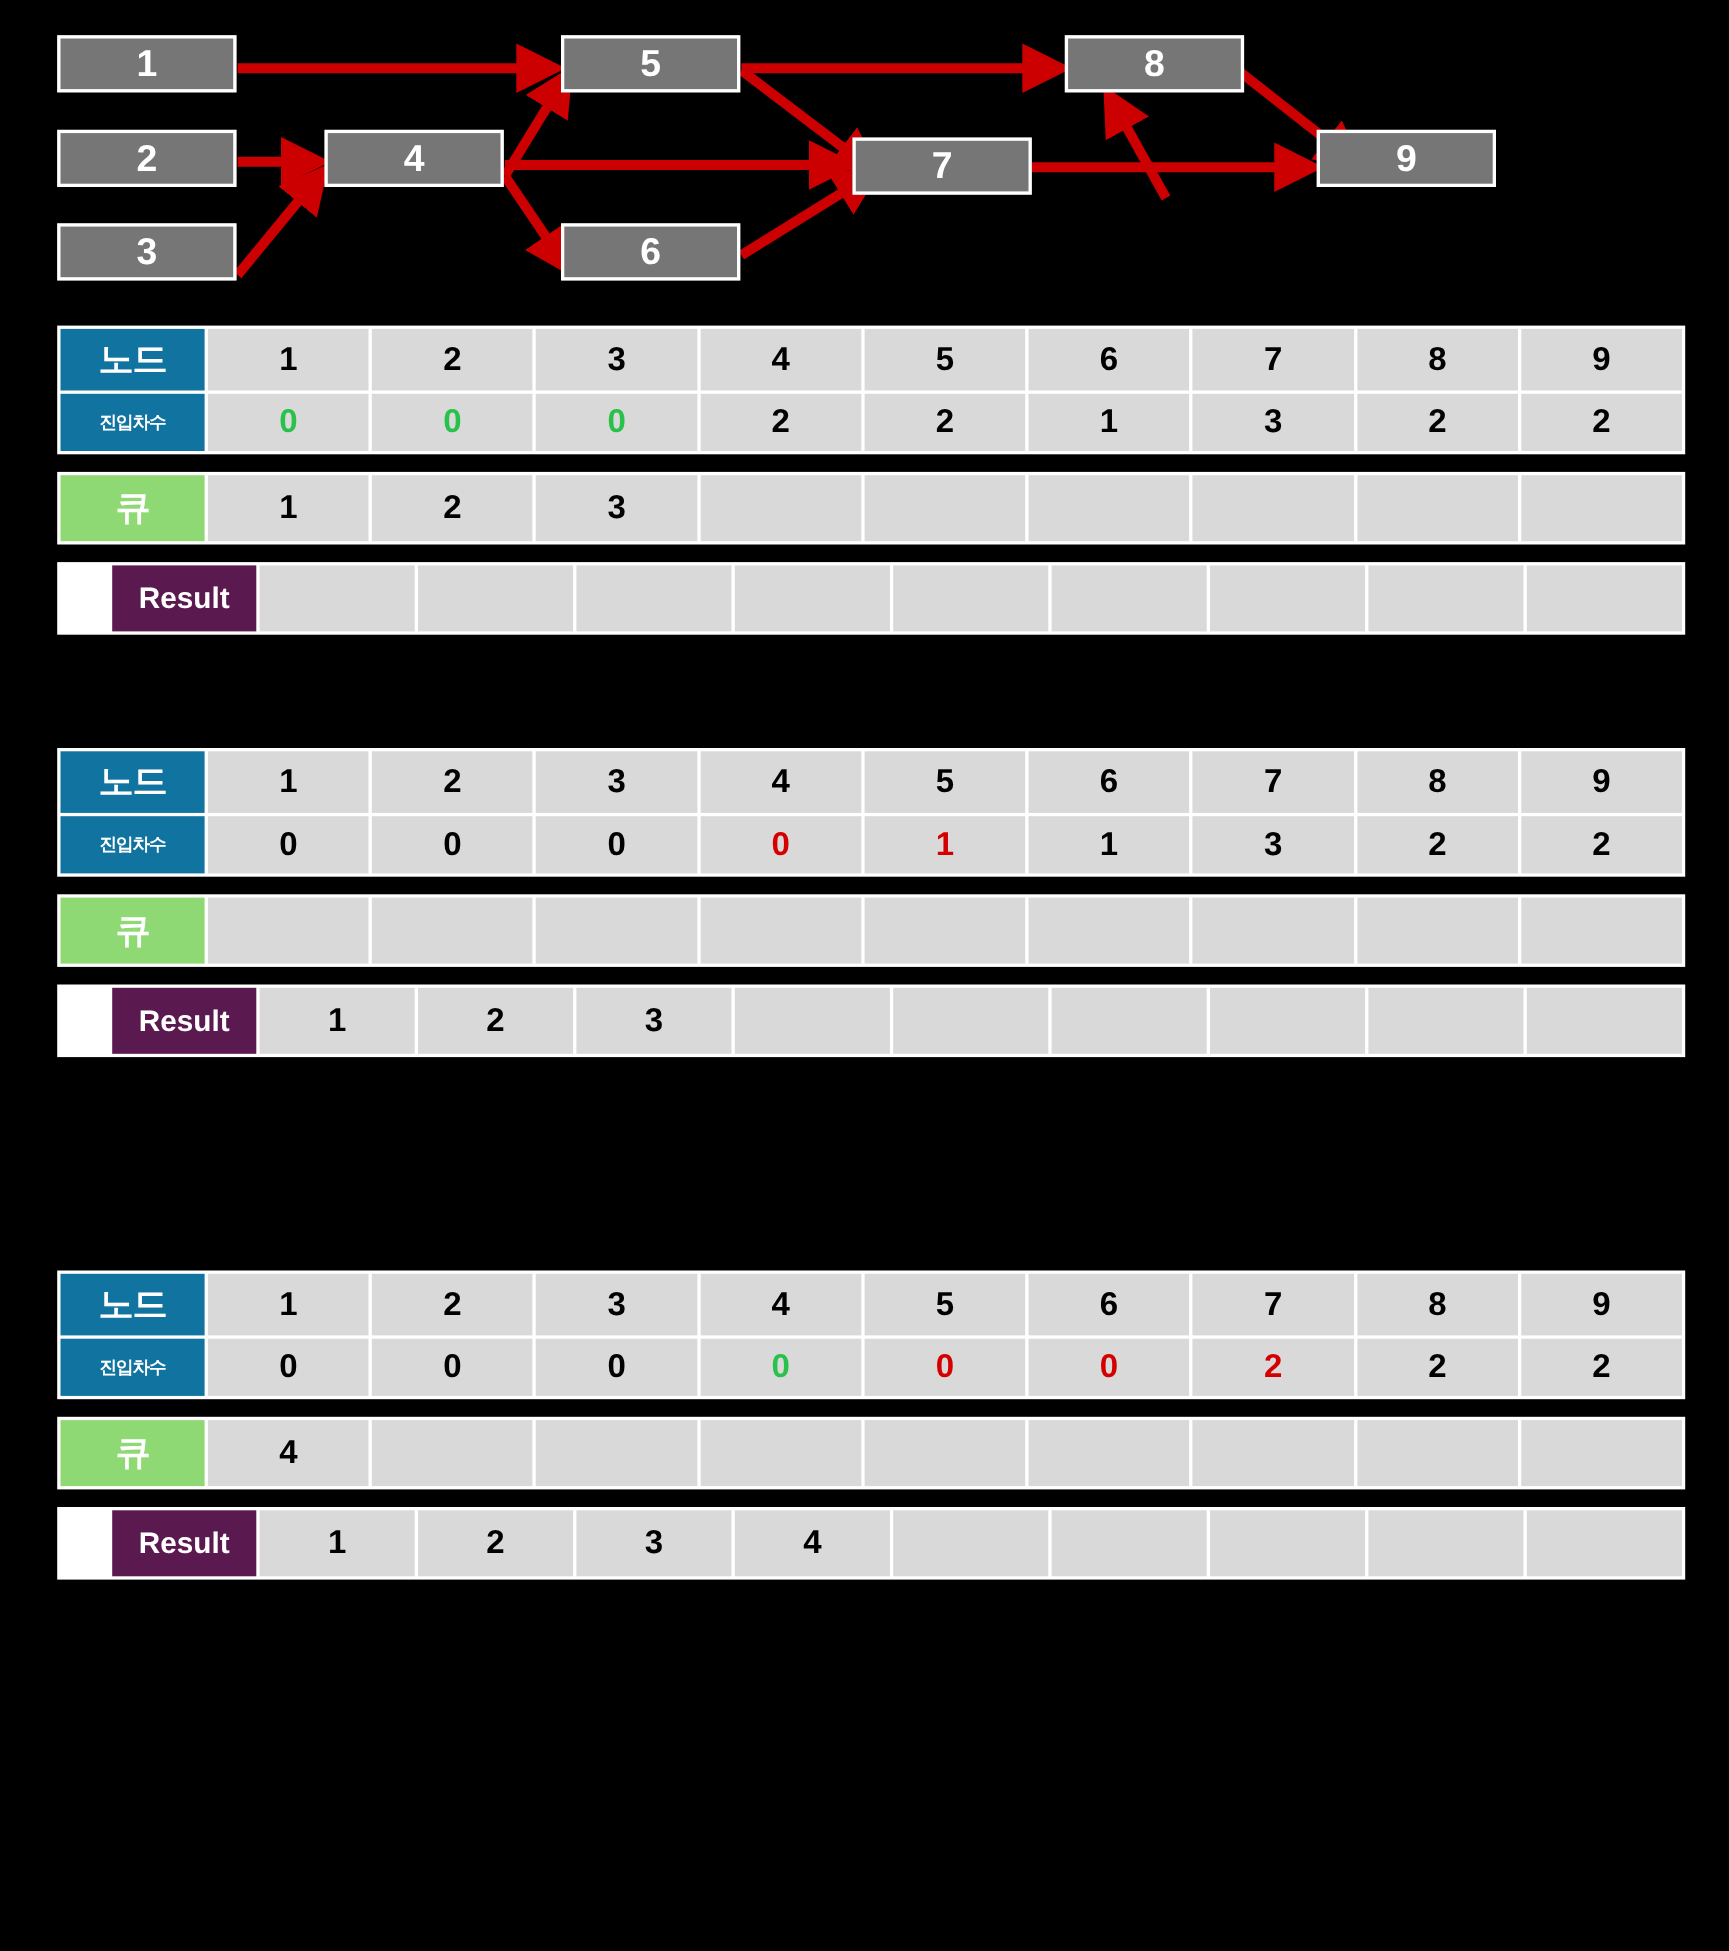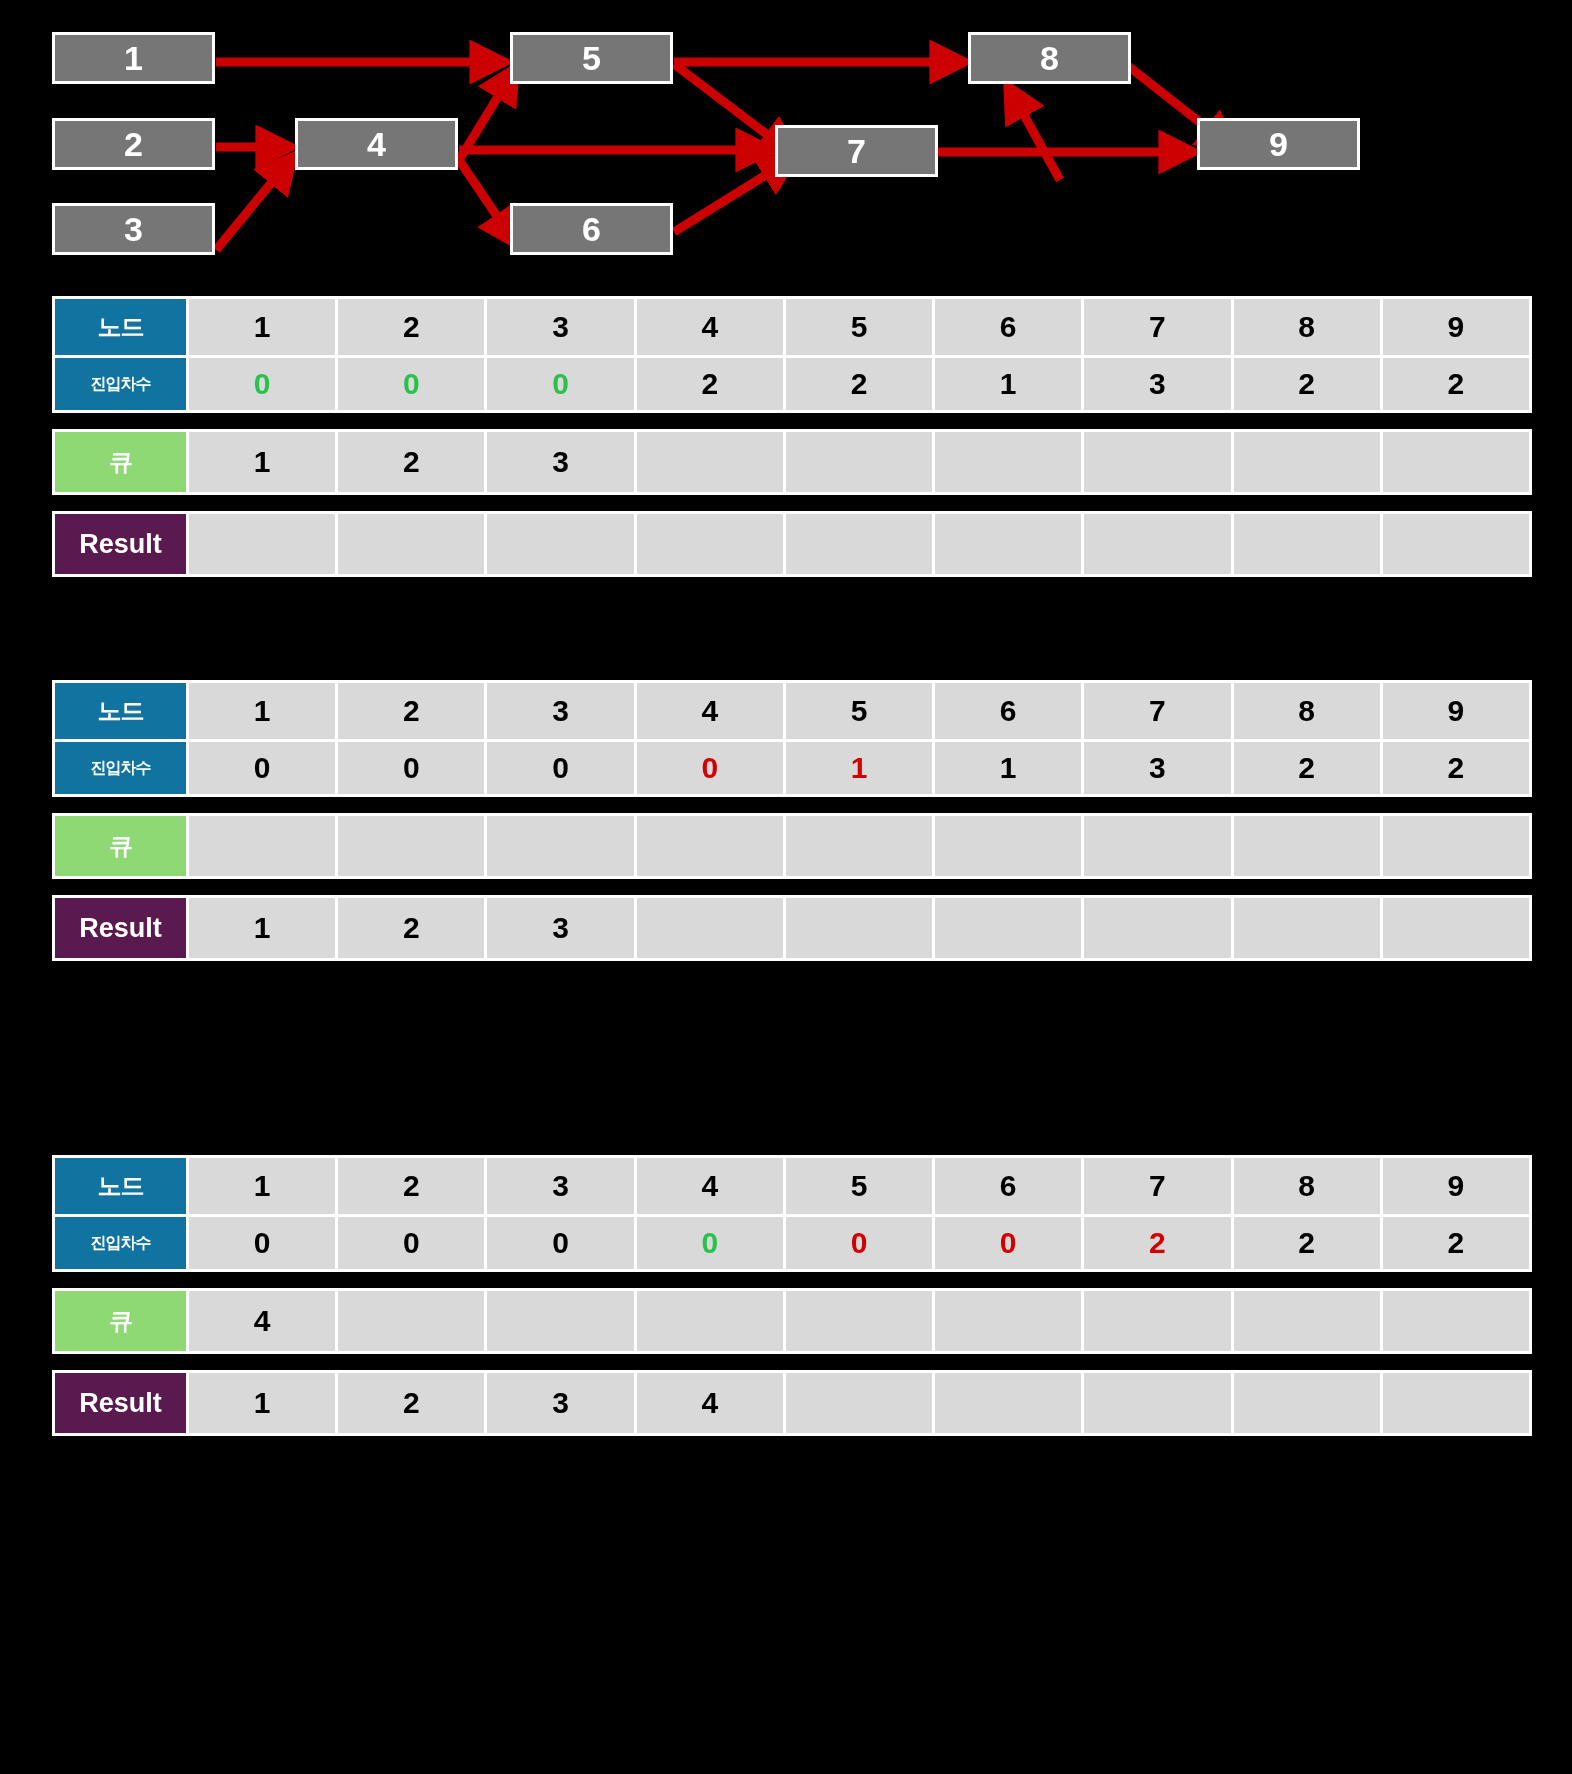--- a/index.html
+++ b/index.html
@@ -36,41 +36,41 @@
   .hcell{
     width:131px;min-width:131px;
     display:flex;align-items:center;justify-content:center;
     color:#ffffff;
     font-weight:700;
     box-sizing:border-box;
   }
   .hcell.blue{background:#1073a0;}
   .hcell.green{background:#8ed973;}
   .hcell.purple{background:#5a1a4f;}
-  .hcell.kr{font-size:24px;letter-spacing:-1px;}
+  .hcell.kr{font-size:32px;letter-spacing:-1px;}
   .hcell.kr.small{font-size:16px;}
   .hcell.en{font-size:27px;}
 
   .dcell{
     flex:1 1 0;
     background:#d9d9d9;
     display:flex;align-items:center;justify-content:center;
     color:#000000;
     font-size:30px;
     font-weight:700;
     margin-left:3px;
     box-sizing:border-box;
   }
   .dcell.green{color:#28c24a;}
   .dcell.red{color:#d40000;}
 
   .r-node{height:56px;}
   .r-deg{height:52px;}
   .r-queue{height:60px;}
-  .r-result{height:60px;}
+  .r-result{height:60px;margin-left:47px;}
 
   .wrap{
     background:#ffffff;
     padding:3px;
     box-sizing:border-box;
     width:1480px;
   }
 </style>
 </head>
 <body>

